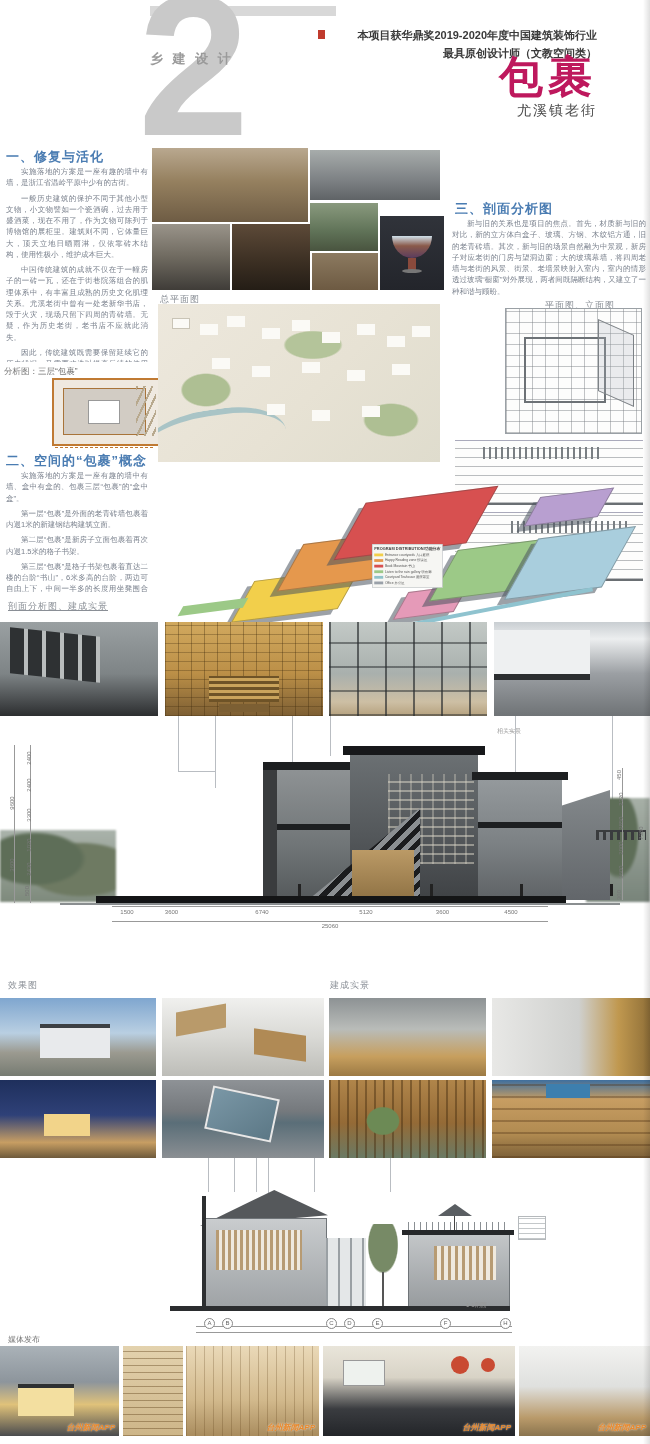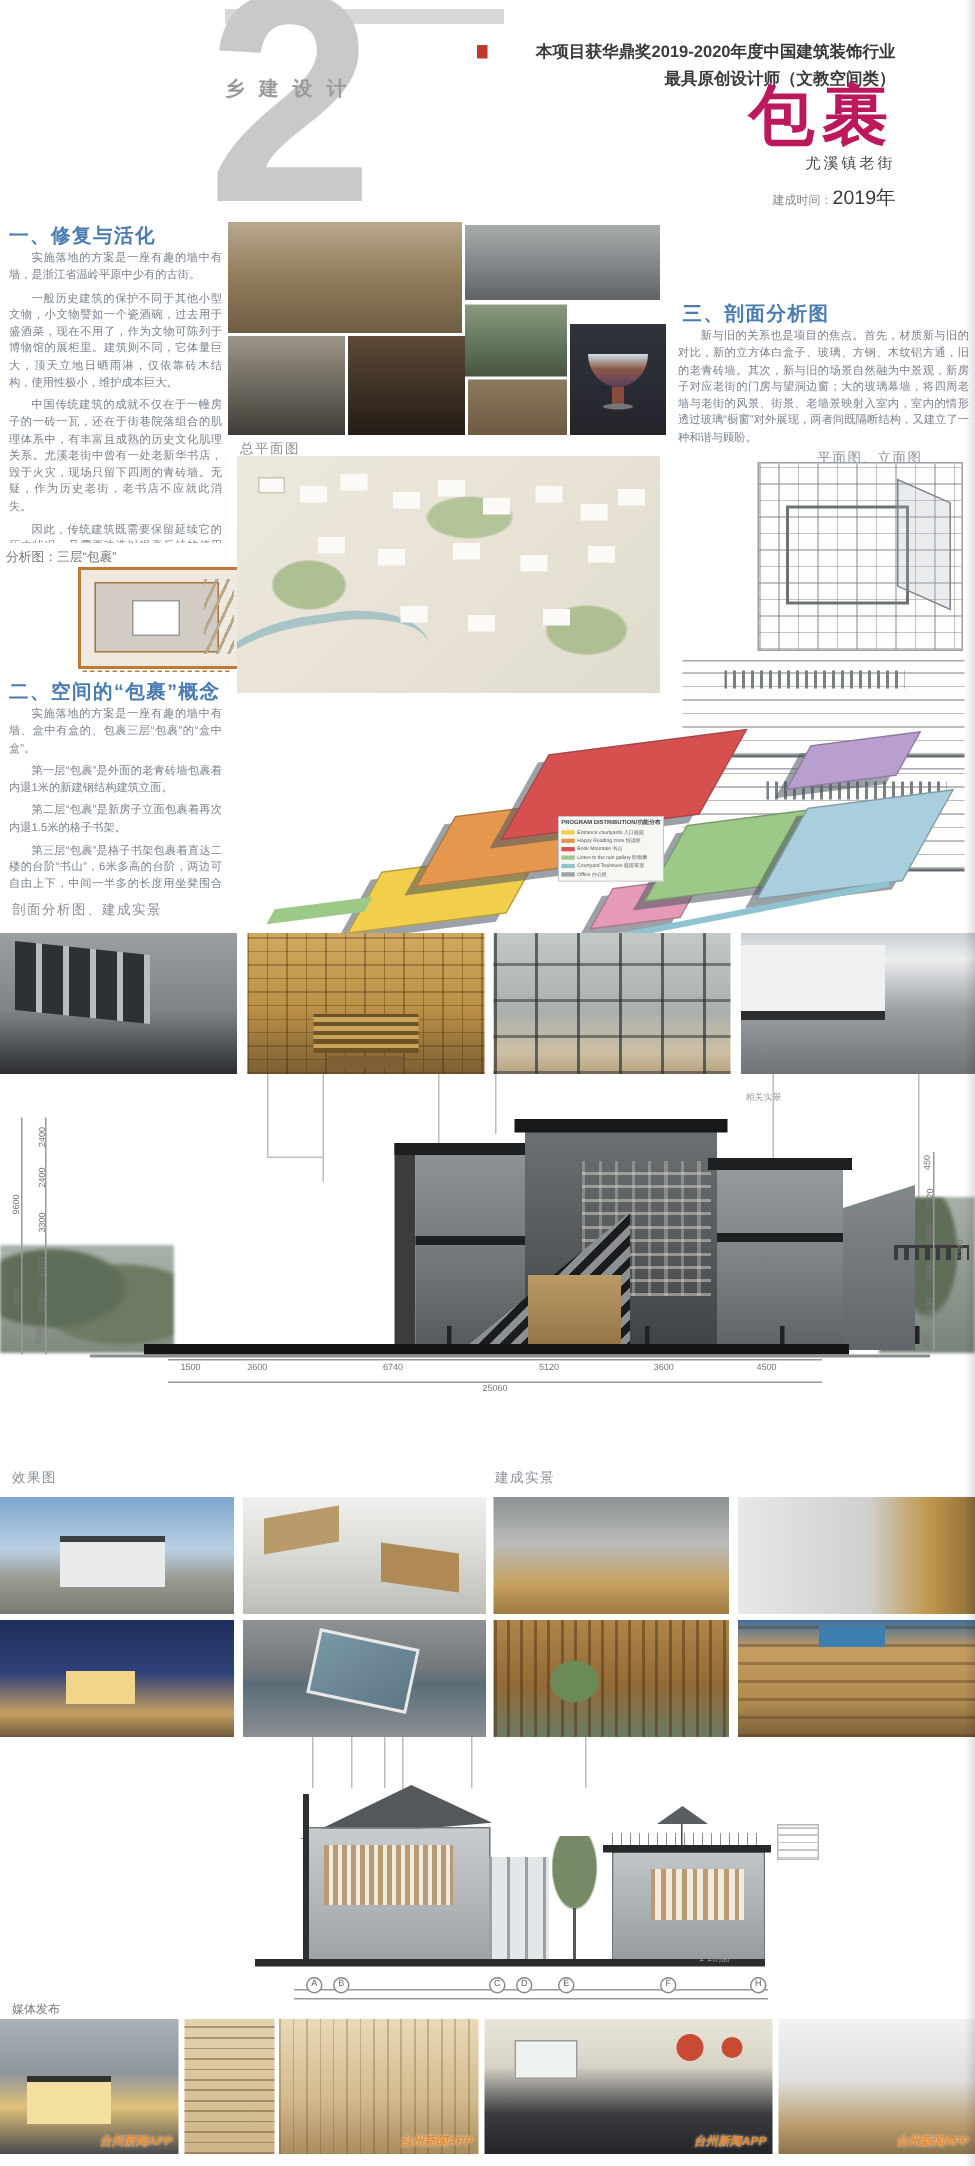--- a/index.html
+++ b/index.html
@@ -93,24 +93,21 @@
 
   <div class="abs" style="left:150px;top:6px;width:186px;height:10px;background:#d8d8d8;"></div>
   <div class="abs" style="left:138px;top:-34px;width:210px;font-size:200px;font-weight:bold;color:#c9c9c9;line-height:1;">2</div>
   <div class="abs" style="left:150px;top:50px;font-size:13px;color:#9a9a9a;letter-spacing:3px;font-weight:bold;">乡 建 设 计</div>
   <div class="abs" style="left:318px;top:30px;width:7px;height:9px;background:#c03b2d;"></div>
   <div class="abs" style="left:305px;top:26px;width:292px;text-align:right;font-size:11px;font-weight:bold;color:#3a3a3a;line-height:1.65;">
     <div>本项目获华鼎奖2019-2020年度中国建筑装饰行业</div>
     <div>最具原创设计师（文教空间类）</div>
   </div>
   <div class="abs" style="left:305px;top:48px;width:292px;text-align:right;font-size:44px;font-weight:bold;color:#be185d;letter-spacing:5px;">包裹</div>
-  <div class="abs" style="left:305px;top:102px;width:292px;text-align:right;font-size:10px;color:#4a4a4a;letter-spacing:2px;">尤溪镇老街</div>
-  <div class="abs" style="left:305px;top:123px;width:292px;text-align:right;">
-    <span style="font-size:8px;color:#8a8a8a;">建成时间：</span><span style="font-size:13px;color:#3a3a3a;">2019年</span>
-  </div>
+  <div class="abs" style="left:305px;top:102px;width:292px;text-align:right;font-size:14px;color:#4a4a4a;letter-spacing:2px;">尤溪镇老街</div>
 
   <div class="h-blue" style="left:6px;top:148px;">一、修复与活化</div>
   <div class="body-txt" style="left:6px;top:166px;width:142px;height:196px;">
     <p>实施落地的方案是一座有趣的墙中有墙，是浙江省温岭平原中少有的古街。</p>
     <p>一般历史建筑的保护不同于其他小型文物，小文物譬如一个瓷酒碗，过去用于盛酒菜，现在不用了，作为文物可陈列于博物馆的展柜里。建筑则不同，它体量巨大，顶天立地日晒雨淋，仅依靠砖木结构，使用性极小，维护成本巨大。</p>
     <p>中国传统建筑的成就不仅在于一幢房子的一砖一瓦，还在于街巷院落组合的肌理体系中，有丰富且成熟的历史文化肌理关系。尤溪老街中曾有一处老新华书店，毁于火灾，现场只留下四周的青砖墙。无疑，作为历史老街，老书店不应就此消失。</p>
     <p>因此，传统建筑既需要保留延续它的历史状况，又需要改造以提高后续的使用效率。此案，我们首先采用一种“活化修复”法，保留现场历史遗存——四周的老青砖墙，墙内侧采用钢结构建筑，新建空间作为县图书馆尤溪分馆，成为一处公共阅读空间、学习的场地，也作为小型讲座、小型展会沙龙的场所。</p>
   </div>
 
   <div class="abs" style="left:4px;top:366px;font-size:8.5px;color:#777;">分析图：三层“包裹”</div>
@@ -201,21 +198,21 @@
     <div class="lrow">
       <span class="lsw sw4"></span>
       <span class="llb">Courtyard Teahouse 庭院茶室</span>
       </div>
     <div class="lrow">
       <span class="lsw sw5"></span>
       <span class="llb">Office 办公区</span>
       </div>
   </div>
 
-  <div class="lbl" style="left:8px;top:600px;">剖面分析图、建成实景</div>
+  <div class="lbl" style="left:8px;top:600px;text-decoration:underline;">剖面分析图、建成实景</div>
   <div class="ph p-brickint" style="left:0px;top:622px;width:158px;height:94px;">
     <div class="abs" style="left:10px;top:10px;width:90px;height:46px;background:repeating-linear-gradient(90deg,#2e3133 0 14px,#b9bdbd 14px 18px);transform:skewY(6deg);"></div>
   </div>
   <div class="ph p-goldshelf" style="left:165px;top:622px;width:158px;height:94px;">
     <div class="abs" style="left:44px;bottom:14px;width:70px;height:26px;background:repeating-linear-gradient(0deg,#6e5327 0 3px,#caa45c 3px 6px);"></div>
     <div class="abs" style="left:54px;bottom:4px;width:50px;height:8px;background:#7c5f33;"></div>
   </div>
   <div class="ph p-glass" style="left:329px;top:622px;width:158px;height:94px;"></div>
   <div class="ph p-alley" style="left:494px;top:622px;width:156px;height:94px;">
     <div class="abs" style="left:0;top:8px;width:96px;height:44px;background:#eef0f1;border-bottom:6px solid #2c2e30;"></div>

